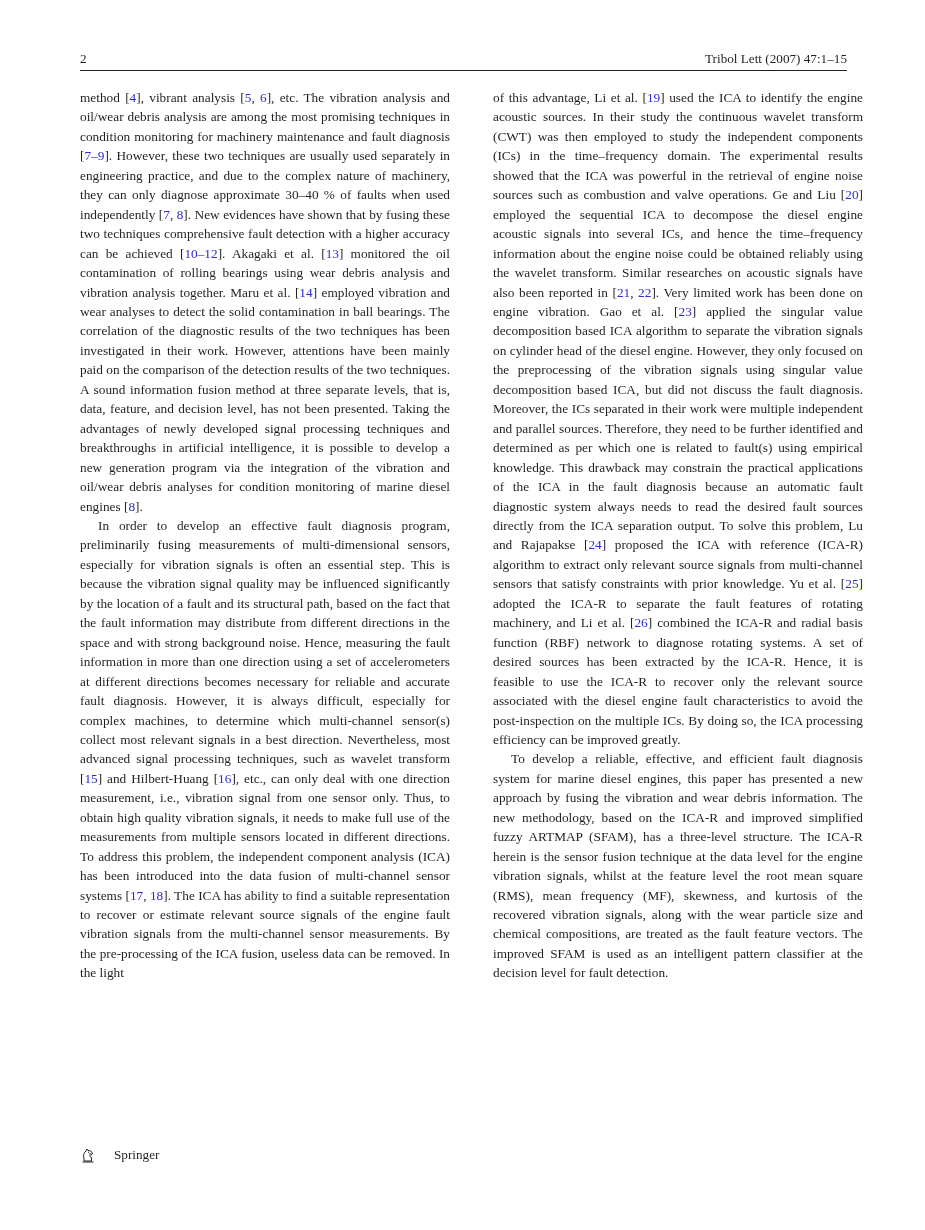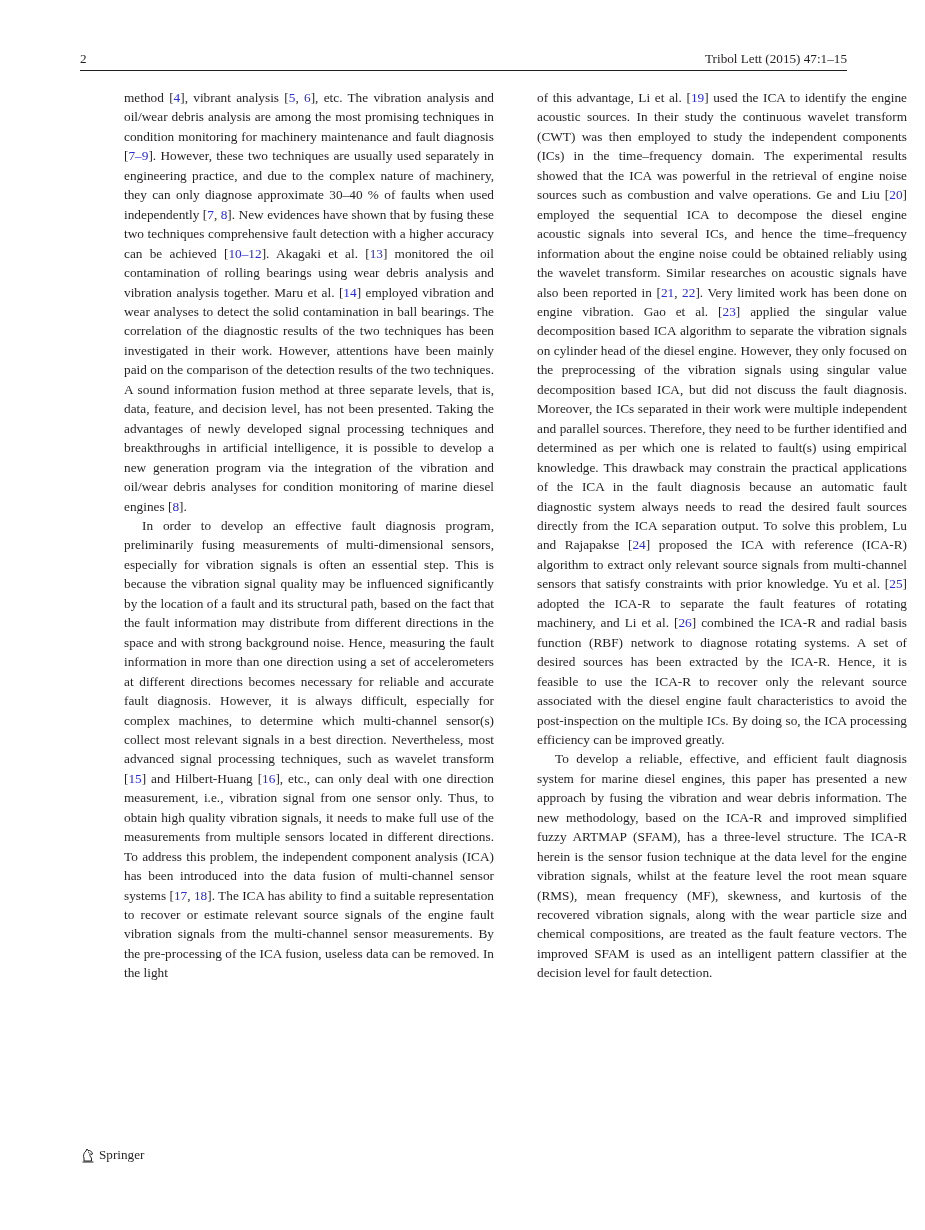--- a/index.html
+++ b/index.html
@@ -14,40 +14,40 @@
   }
   .header .page-num { position: absolute; left: 0; top: 0; }
   .header .journal { position: absolute; right: 0; top: 0; }
   .header-rule {
     position: absolute; left: 80px; top: 70px; width: 767px; height: 0;
     border-top: 1.3px solid #231f20;
   }
   .col {
     position: absolute; top: 88px; width: 370px;
     font-size: 13.3px; line-height: 19.45px;
-    text-align: justify; hyphens: manual; margin-left: 44px;
+    text-align: justify; hyphens: manual;
   }
   .col.left { left: 80px; }
   .col.right { left: 493px; }
   .col p { margin: 0; }
   .col p.indent { text-indent: 18px; }
   .cite { color: #2b2bd6; cursor: pointer; }
   .footer {
     position: absolute; left: 80px; top: 1145px; height: 20px;
-    display: flex; align-items: center; gap: 3px;
+    display: flex; align-items: center; gap: 18px;
     font-size: 13.2px;
   }
   .footer svg { display: block; }
 </style>
 </head>
 <body>
 
 <div class="header">
   <span class="page-num">2</span>
-  <span class="journal">Tribol Lett (2015) 47:1–15</span>
+  <span class="journal">Tribol Lett (2007) 47:1–15</span>
 </div>
 <div class="header-rule"></div>
 
 <div class="col left">
     <p>method [<span class="cite">4</span>], vibrant analysis [<span class="cite">5</span>, <span class="cite">6</span>], etc. The vibration analysis and oil/wear debris analysis are among the most promising techniques in condition monitoring for machin­ery maintenance and fault diagnosis [<span class="cite">7–9</span>]. However, these two techniques are usually used separately in engineering practice, and due to the complex nature of machinery, they can only diagnose approximate 30–40 % of faults when used independently [<span class="cite">7</span>, <span class="cite">8</span>]. New evidences have shown that by fusing these two techniques comprehensive fault detection with a higher accuracy can be achieved [<span class="cite">10–12</span>]. Akagaki et al. [<span class="cite">13</span>] monitored the oil contamination of rolling bearings using wear debris analysis and vibration analysis together. Maru et al. [<span class="cite">14</span>] employed vibration and wear analyses to detect the solid contamination in ball bearings. The correlation of the diagnostic results of the two techniques has been investigated in their work. How­ever, attentions have been mainly paid on the comparison of the detection results of the two techniques. A sound information fusion method at three separate levels, that is, data, feature, and decision level, has not been pre­sented. Taking the advantages of newly developed signal processing techniques and breakthroughs in artificial intelligence, it is possible to develop a new generation program via the integration of the vibration and oil/wear debris analyses for condition monitoring of marine diesel engines [<span class="cite">8</span>].</p>
     <p class="indent">In order to develop an effective fault diagnosis program, preliminarily fusing measurements of multi-dimensional sensors, especially for vibration signals is often an essen­tial step. This is because the vibration signal quality may be influenced significantly by the location of a fault and its structural path, based on the fact that the fault information may distribute from different directions in the space and with strong background noise. Hence, measuring the fault information in more than one direction using a set of accelerometers at different directions becomes necessary for reliable and accurate fault diagnosis. However, it is always difficult, especially for complex machines, to determine which multi-channel sensor(s) collect most relevant signals in a best direction. Nevertheless, most advanced signal processing techniques, such as wavelet transform [<span class="cite">15</span>] and Hilbert-Huang [<span class="cite">16</span>], etc., can only deal with one direction measurement, i.e., vibration signal from one sensor only. Thus, to obtain high quality vibration signals, it needs to make full use of the measurements from multiple sensors located in different directions. To address this problem, the independent component analysis (ICA) has been introduced into the data fusion of multi-channel sensor systems [<span class="cite">17</span>, <span class="cite">18</span>]. The ICA has ability to find a suitable representation to recover or estimate relevant source signals of the engine fault vibration signals from the multi-channel sensor measurements. By the pre-processing of the ICA fusion, useless data can be removed. In the light</p>
   </div>
 <div class="col right">
     <p>of this advantage, Li et al. [<span class="cite">19</span>] used the ICA to identify the engine acoustic sources. In their study the continuous wavelet transform (CWT) was then employed to study the independent components (ICs) in the time–frequency domain. The experimental results showed that the ICA was powerful in the retrieval of engine noise sources such as combustion and valve operations. Ge and Liu [<span class="cite">20</span>] employed the sequential ICA to decompose the diesel engine acoustic signals into several ICs, and hence the time–frequency information about the engine noise could be obtained reliably using the wavelet transform. Similar researches on acoustic signals have also been reported in [<span class="cite">21</span>, <span class="cite">22</span>]. Very limited work has been done on engine vibration. Gao et al. [<span class="cite">23</span>] applied the singular value decomposition based ICA algorithm to separate the vibration signals on cylinder head of the diesel engine. However, they only focused on the preprocessing of the vibration signals using singular value decomposition based ICA, but did not discuss the fault diagnosis. Moreover, the ICs separated in their work were multiple independent and parallel sources. Therefore, they need to be further iden­tified and determined as per which one is related to fault(s) using empirical knowledge. This drawback may constrain the practical applications of the ICA in the fault diagnosis because an automatic fault diagnostic system always needs to read the desired fault sources directly from the ICA separation output. To solve this problem, Lu and Rajapakse [<span class="cite">24</span>] proposed the ICA with reference (ICA-R) algorithm to extract only relevant source signals from multi-channel sensors that satisfy constraints with prior knowledge. Yu et al. [<span class="cite">25</span>] adopted the ICA-R to separate the fault features of rotating machinery, and Li et al. [<span class="cite">26</span>] combined the ICA-R and radial basis function (RBF) network to diagnose rotating systems. A set of desired sources has been extracted by the ICA-R. Hence, it is feasible to use the ICA-R to recover only the relevant source associated with the diesel engine fault characteris­tics to avoid the post-inspection on the multiple ICs. By doing so, the ICA processing efficiency can be improved greatly.</p>
     <p class="indent">To develop a reliable, effective, and efficient fault diag­nosis system for marine diesel engines, this paper has pre­sented a new approach by fusing the vibration and wear debris information. The new methodology, based on the ICA-R and improved simplified fuzzy ARTMAP (SFAM), has a three-level structure. The ICA-R herein is the sensor fusion tech­nique at the data level for the engine vibration signals, whilst at the feature level the root mean square (RMS), mean frequency (MF), skewness, and kurtosis of the recovered vibration sig­nals, along with the wear particle size and chemical compo­sitions, are treated as the fault feature vectors. The improved SFAM is used as an intelligent pattern classifier at the decision level for fault detection.</p>

